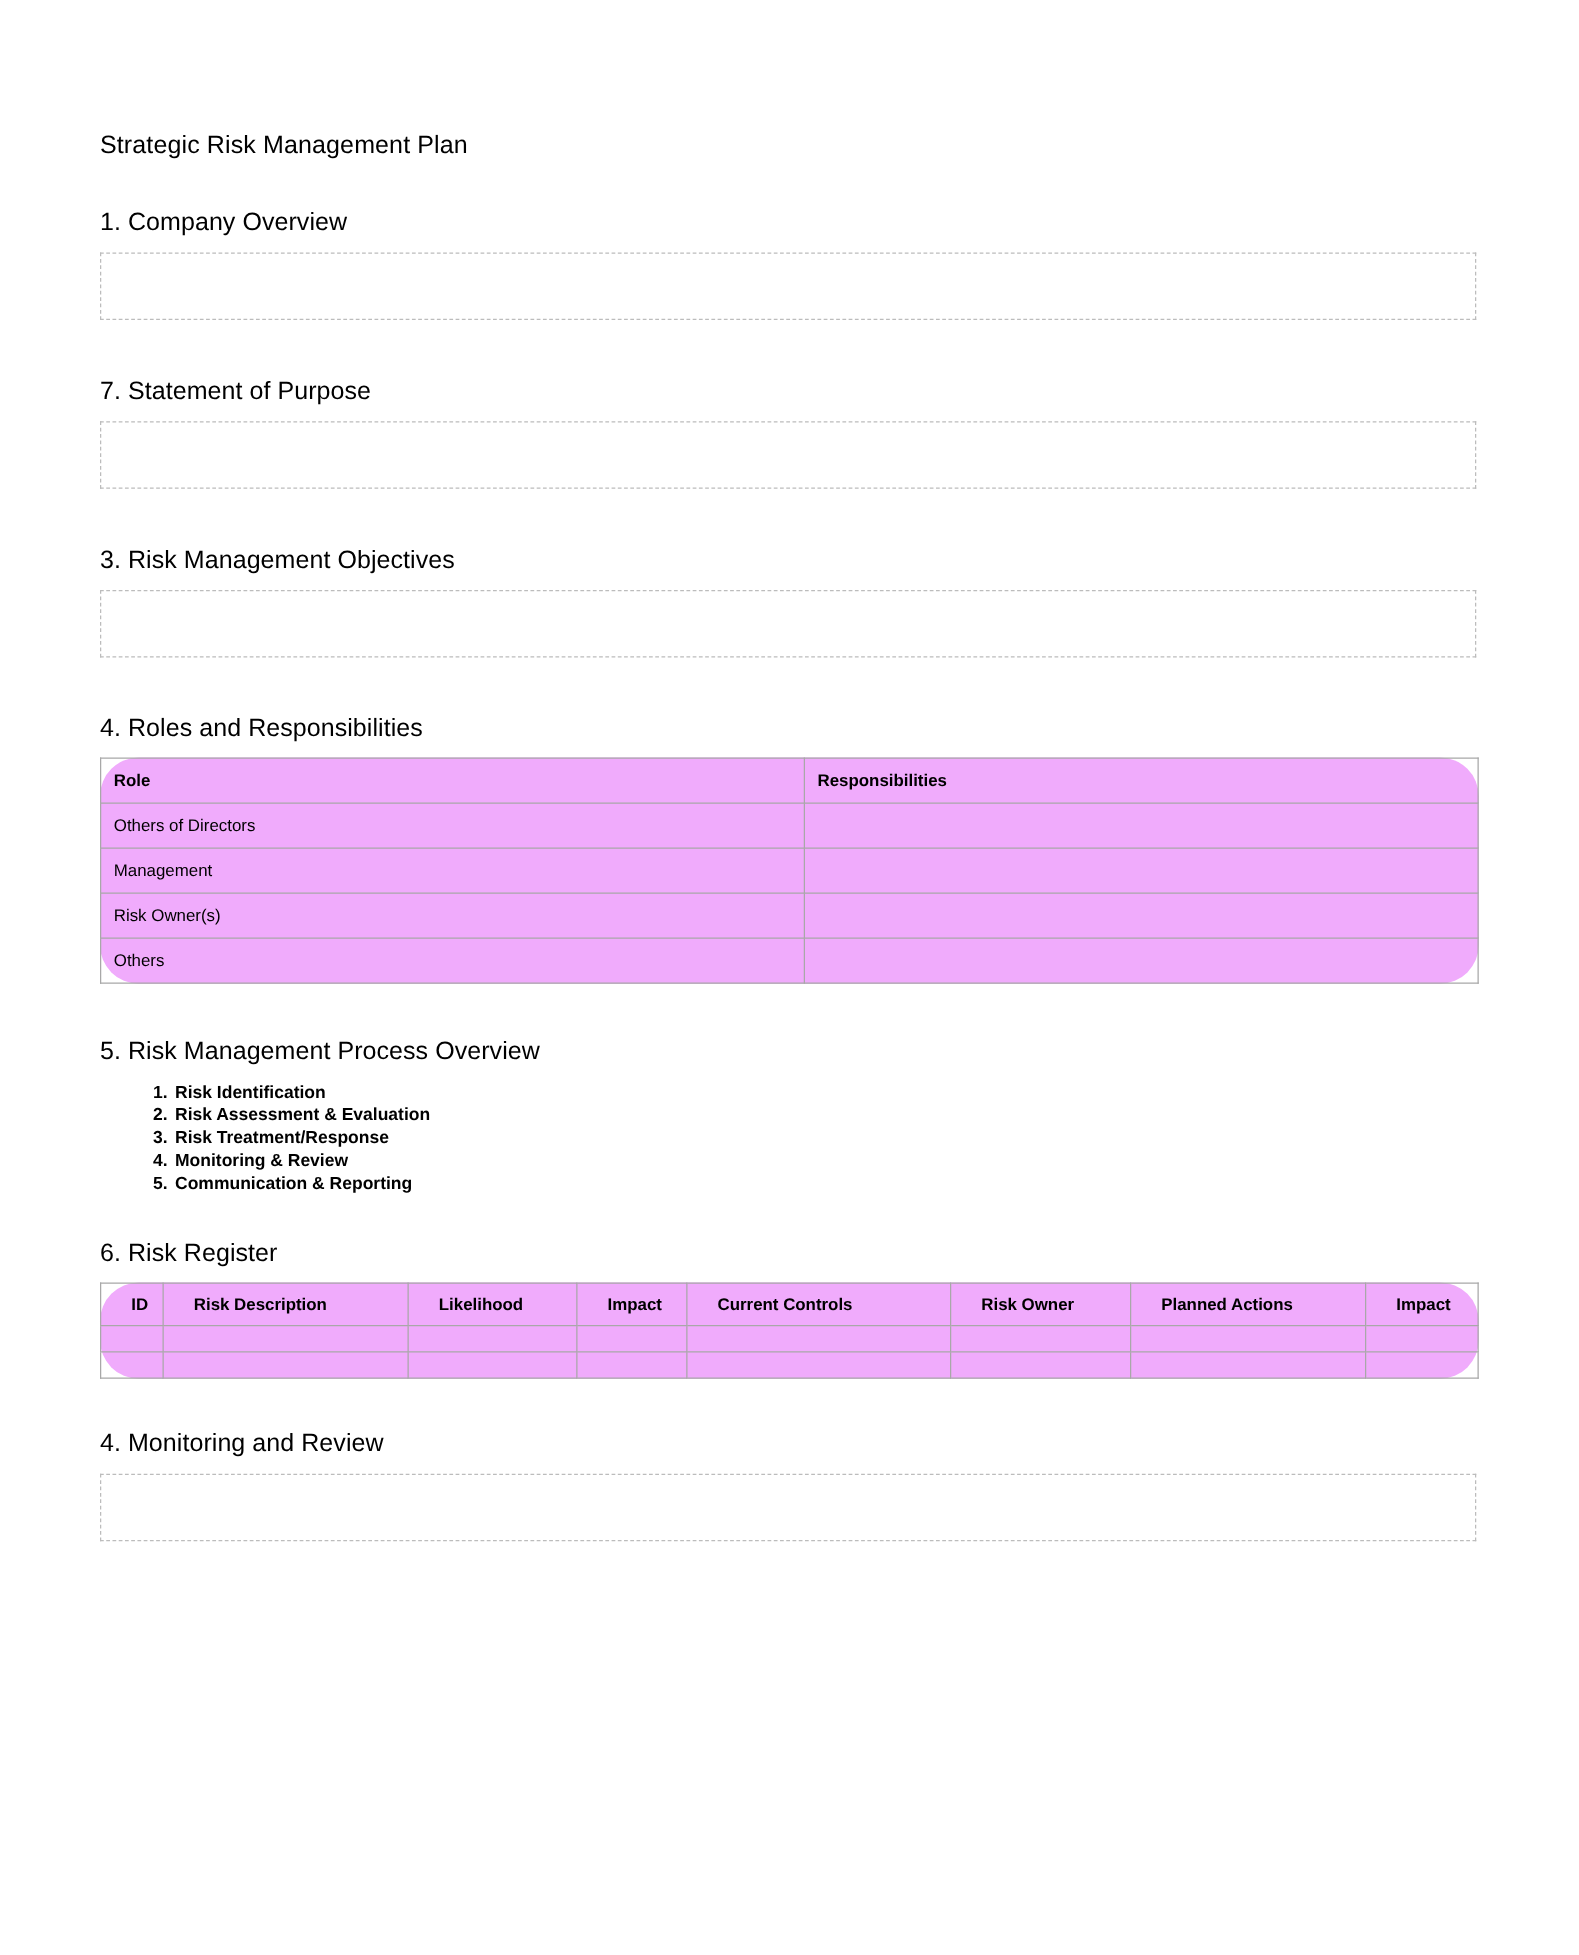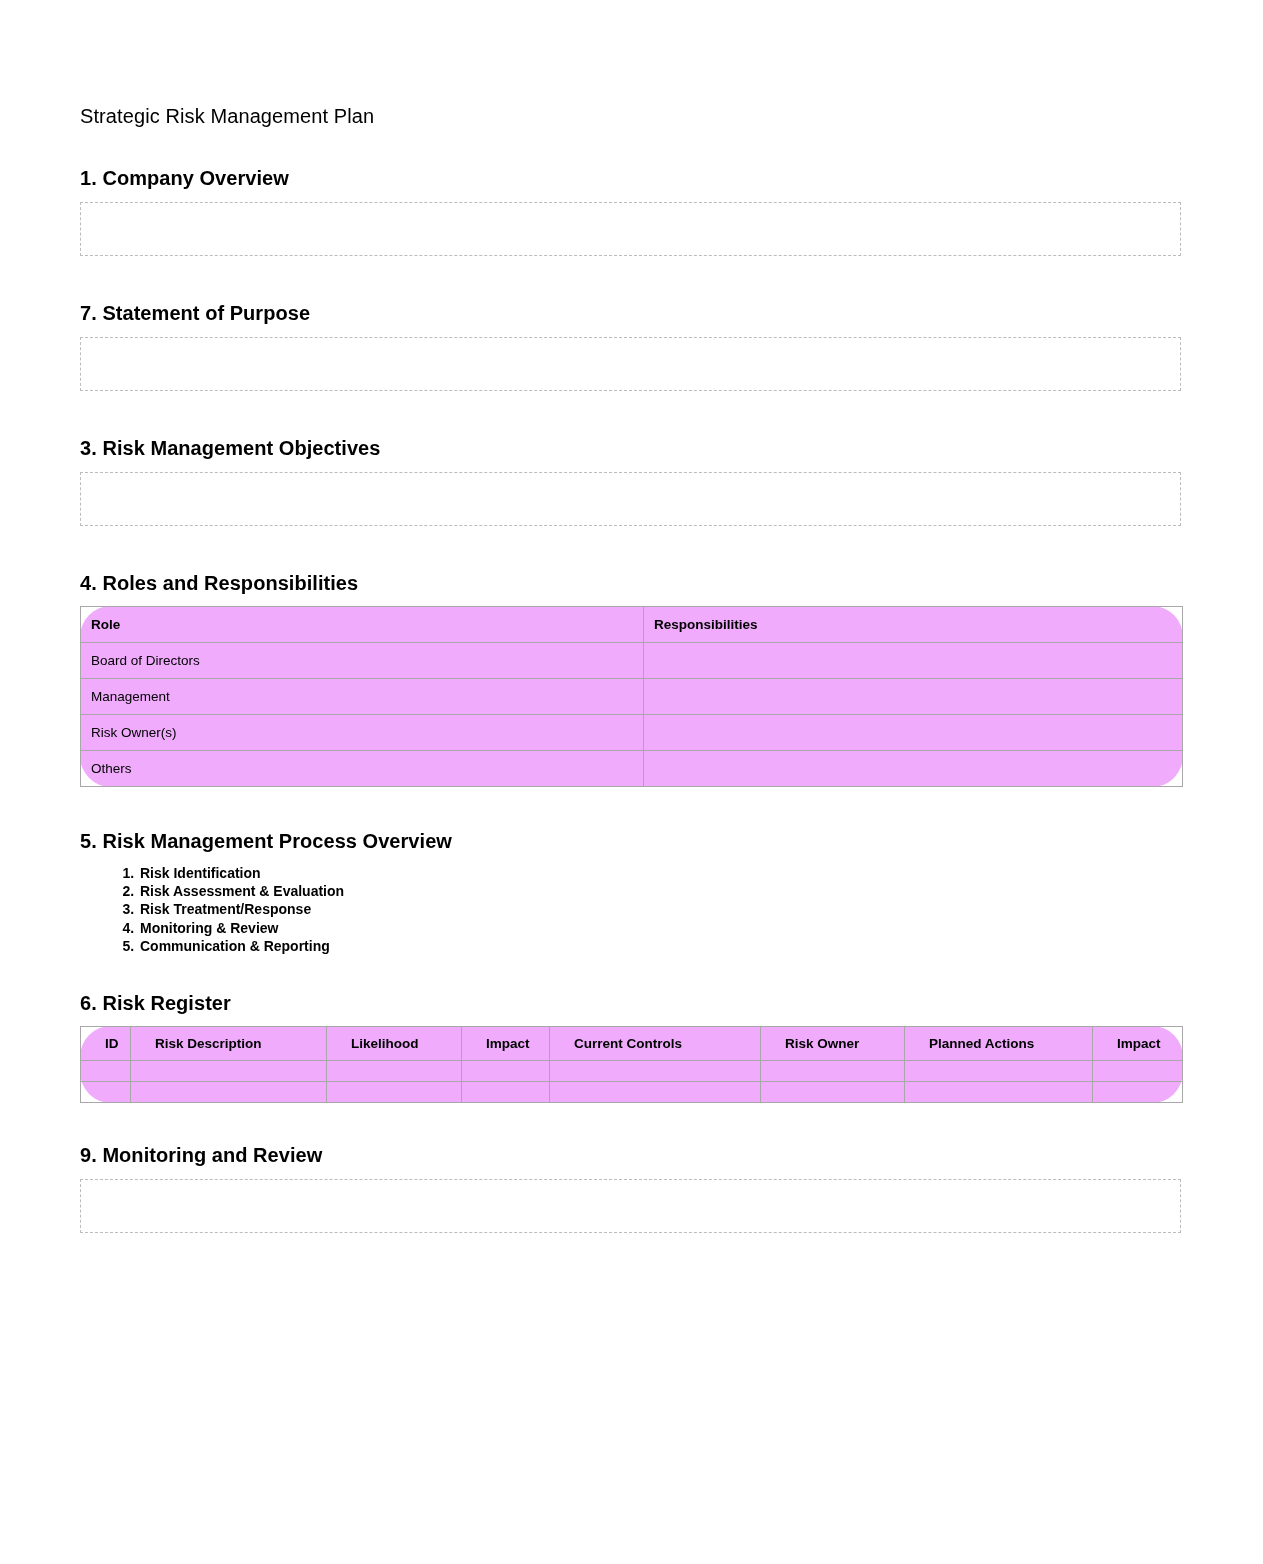--- a/index.html
+++ b/index.html
@@ -33,21 +33,21 @@
     line-height: 1.2;
     margin: 0 0 38px 0;
     letter-spacing: 0.1px;
   }
 
   .section {
     margin: 0 0 28px 0;
   }
   .section-heading {
     font-size: 20px;
-    font-weight: bold;
+    font-weight: normal;
     line-height: 1.25;
     margin: 0 0 11px 0;
     letter-spacing: 0.05px;
   }
 
   .fill-box {
     border: 1px dashed #bcbcbc;
     height: 54px;
     width: 1101px;
     box-sizing: border-box;
@@ -155,21 +155,21 @@
           <col class="col-resp">
         </colgroup>
         <thead>
           <tr>
             <th>Role</th>
             <th>Responsibilities</th>
           </tr>
         </thead>
         <tbody>
           <tr>
-            <td>Board of Directors</td>
+            <td>Others of Directors</td>
             <td></td>
           </tr>
           <tr>
             <td>Management</td>
             <td></td>
           </tr>
           <tr>
             <td>Risk Owner(s)</td>
             <td></td>
           </tr>
@@ -236,19 +236,19 @@
             <td></td>
             <td></td>
             <td></td>
             <td></td>
           </tr>
         </tbody>
       </table>
     </div>
 
     <div class="section" style="margin-top:40px;">
-      <h2 class="section-heading">9. Monitoring and Review</h2>
+      <h2 class="section-heading">4. Monitoring and Review</h2>
       <div class="fill-box gap-after-box"></div>
     </div>
 
 
   </div>
 </div>
 
 </body></html>

